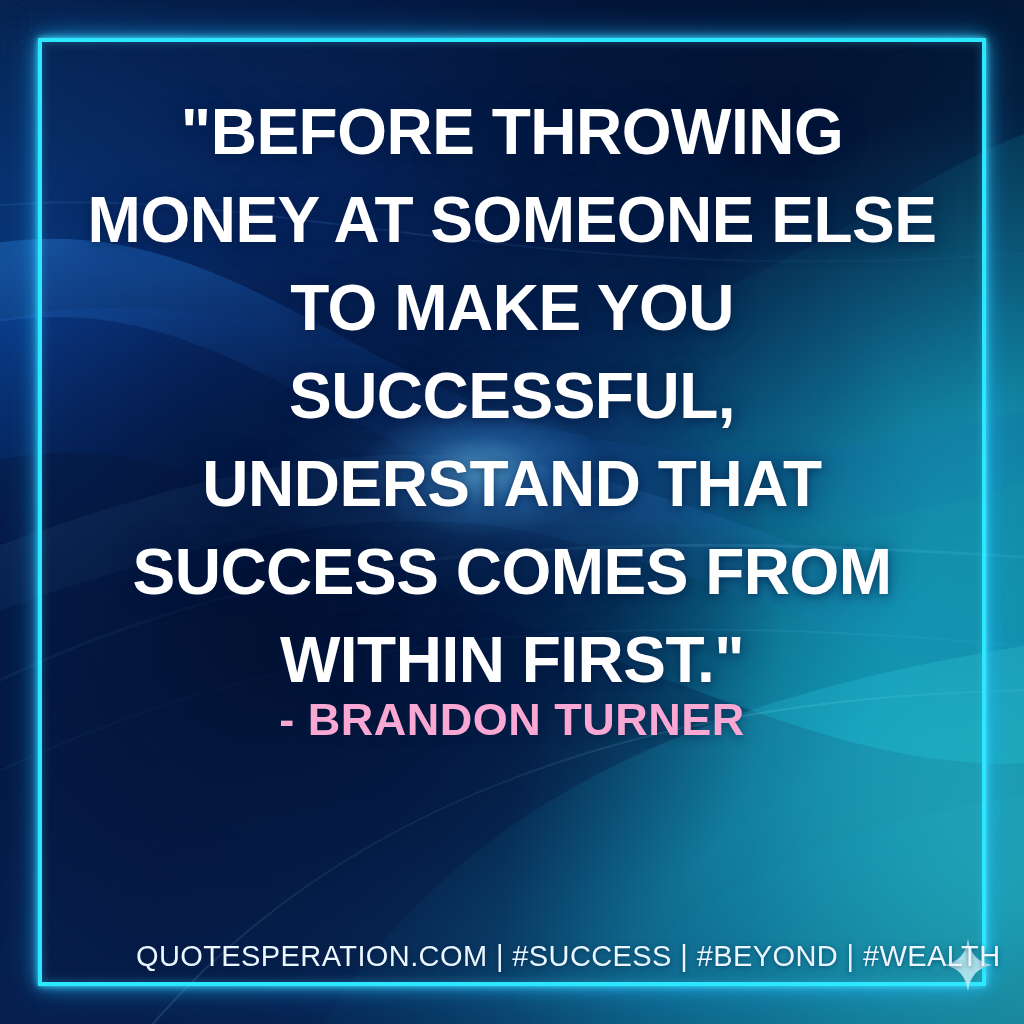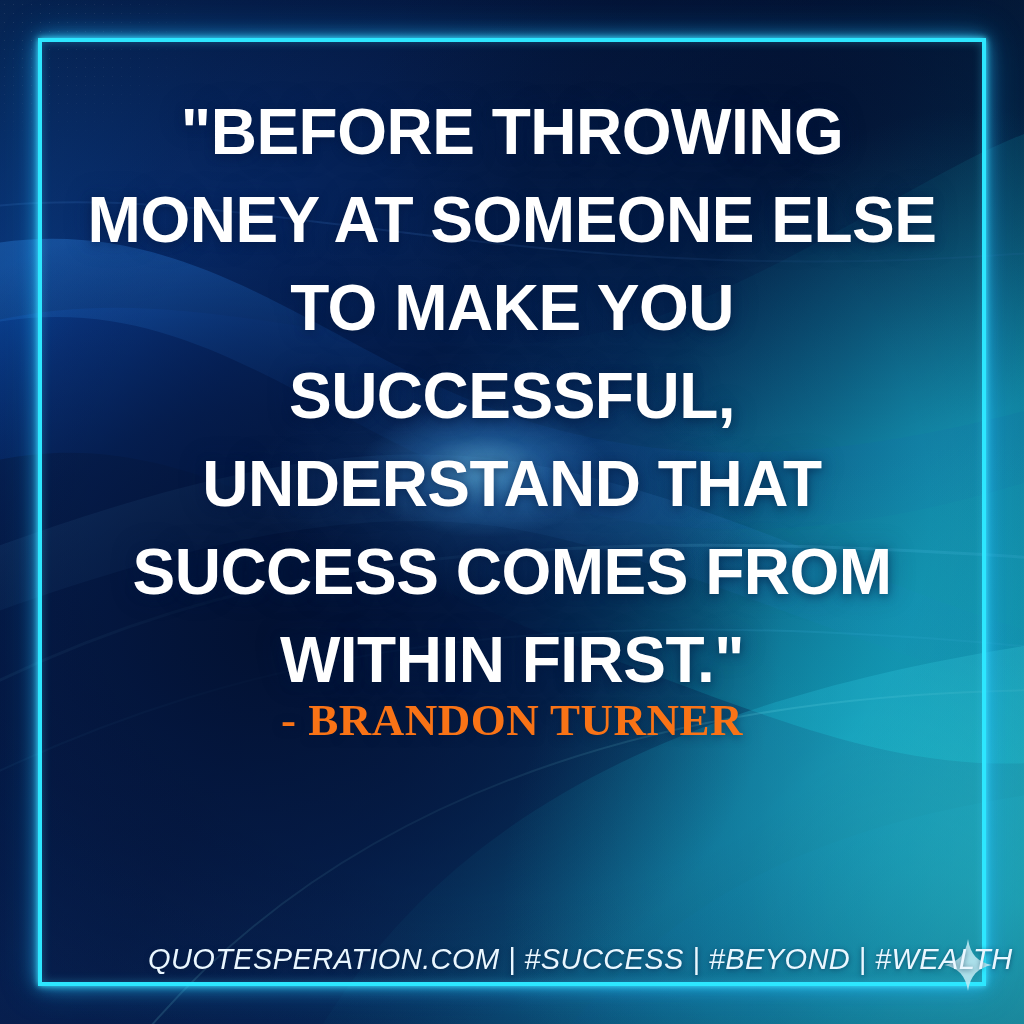--- a/index.html
+++ b/index.html
@@ -133,38 +133,37 @@
       0 0 26px rgba(0,30,80,0.35);
   }
 
   .attribution {
     position: absolute;
     left: 62px;
     right: 62px;
     top: 694px;
     text-align: center;
     margin: 0;
-    color: #f97316;
-    font-family: Liberation Serif, serif;
+    color: #f9a8d4;
+    font-family: Liberation Sans, sans-serif;
     font-weight: 700;
     font-size: 45px;
     letter-spacing: 0.5px;
     line-height: 52px;
     text-transform: uppercase;
     text-shadow: 0 2px 10px rgba(0,22,60,0.5);
   }
 
   .footer {
     position: absolute;
-    left: 148px;
+    left: 136px;
     top: 940px;
     height: 38px;
     display: flex;
-    align-items: center;
-    font-style: italic;
+    align-items: flex-start;
   }
   .footer-text {
     margin: 0;
     color: #eaf7ff;
     font-family: "Liberation Sans", sans-serif;
     font-weight: 400;
     font-size: 29px;
     letter-spacing: 0.4px;
     text-transform: uppercase;
     white-space: nowrap;

